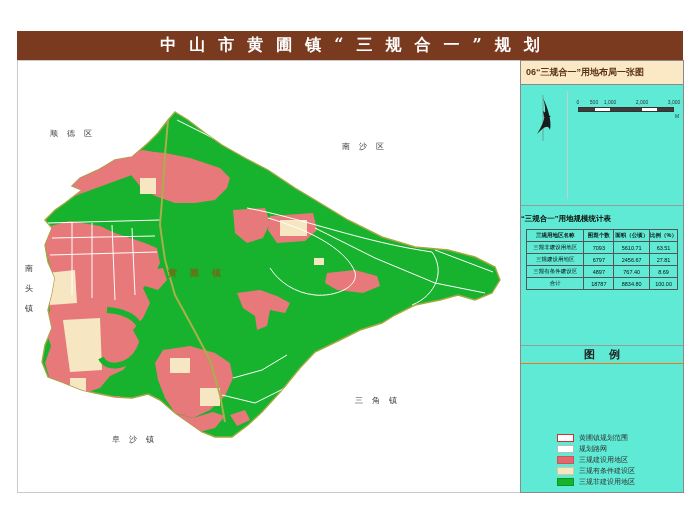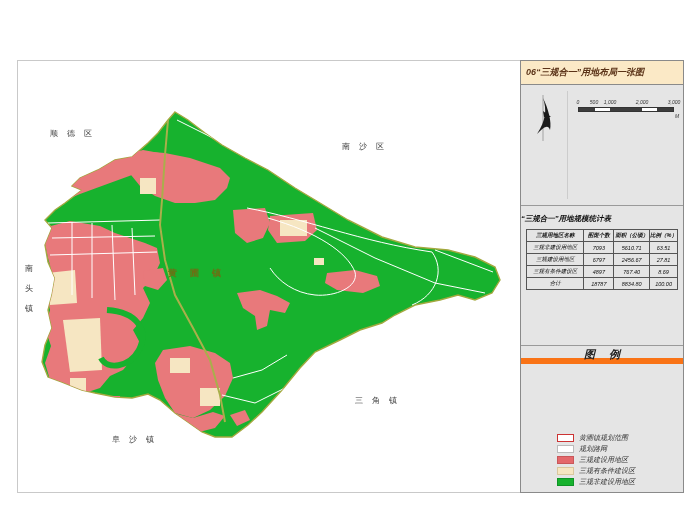--- a/index.html
+++ b/index.html
@@ -12,55 +12,58 @@
   .titlebar .t{color:#ffffff;font-family:"DejaVu Serif","Liberation Serif",serif;
                font-size:16px;font-weight:bold;letter-spacing:13px;padding-left:13px;white-space:nowrap;}
   
   .frame{position:absolute;left:17px;top:60px;width:666px;height:433px;border:1px solid #c9c9c9;background:#fff;}
   
   .mapwrap{position:absolute;left:17px;top:60px;width:503px;height:502px;}
   .map-label{font-size:8px;fill:#3c3c3c;letter-spacing:9px;}
   .map-label-v{font-size:8px;fill:#3c3c3c;}
   .map-label-town{font-size:9px;fill:#6e6e14;font-weight:bold;letter-spacing:13px;}
   
-  .panel{position:absolute;left:520px;top:60px;width:164px;height:433px;border:1px solid #8a8a8a;background:#e5e5e5;font-style:italic;}
+  .panel{position:absolute;left:520px;top:60px;width:164px;height:433px;border:1px solid #8a8a8a;background:#5eead4;}
   .p-header{height:24px;background:#fbe9c6;border-bottom:1px solid #8a8a8a;color:#5b3318;
             font-weight:bold;font-size:9px;line-height:23px;padding-left:5px;white-space:nowrap;}
   .p-scalebox{position:relative;height:121px;border-bottom:1px solid #9a9a9a;}
   .p-divider{position:absolute;left:46px;top:6px;height:108px;border-left:1px solid #cccccc;}
   .tick{position:absolute;top:14px;font-size:5px;color:#333;transform:translateX(-50%);white-space:nowrap;}
   .sbar{position:absolute;left:57px;top:22px;width:96px;height:5px;border:1px solid #333;display:flex;}
   .sbar div{height:100%;}
   .sg1{width:16px;background:#3d3d3d;} .sg2{width:16px;background:#ffffff;}
   .sg3{width:32px;background:#3d3d3d;} .sg4{width:16px;background:#ffffff;} .sg5{width:16px;background:#3d3d3d;}
   .sunit{position:absolute;left:154px;top:28px;font-size:5px;color:#333;}
   .p-tablebox{height:140px;border-bottom:1px solid #9a9a9a;padding-top:8px;}
   .tbl-title{font-size:7.5px;font-weight:bold;color:#111;margin-bottom:5px;}
   table.stats{border-collapse:collapse;margin:0 auto;width:152px;}
   table.stats th,table.stats td{border:1px solid #555;font-size:5.5px;text-align:center;
                                 padding:2px 0;font-weight:normal;color:#111;}
   table.stats th{font-weight:bold;}
-  .p-legendtitle{height:18px;border-bottom:6px solid #f97316;text-align:center;font-size:11px;
+  .p-legendtitle{height:18px;border-bottom:1px solid #f97316;text-align:center;font-size:11px;
                  font-weight:bold;letter-spacing:14px;padding-left:14px;line-height:17px;color:#222;}
   .p-legendbox{position:relative;height:128px;}
   .legend-items{position:absolute;left:36px;bottom:5px;}
   .legend-item{display:flex;align-items:center;height:11px;}
   .sw{width:17px;height:8px;margin-right:5px;flex:0 0 auto;}
   .sw-range{background:#fff;border:1.5px solid #cc3333;}
   .sw-road{background:#fff;border:1px solid #bbbbbb;}
   .sw-pink{background:#e4686b;border:1px solid #c9575a;}
   .sw-cream{background:#f6e6c2;border:1px solid #d9c79d;}
   .sw-green{background:#17b22e;border:1px solid #0f9426;}
   .legend-item span{font-size:7px;color:#333;white-space:nowrap;}
 </style>
 </head>
 <body>
 
 <div class="page">
 
+  <div class="titlebar">
+    <div class="t">中山市黄圃镇“三规合一”规划</div>
+  </div>
 
   <div class="frame"></div>
 
   <div class="mapwrap">
     <svg width="503" height="433" viewBox="0 0 503 433">
       <defs>
         <clipPath id="landclip">
           <path d="M158,52 L171,60 L188,73 L205,85 L228,98 L251,110 L278,128 L298,140 L331,160 L365,177 L398,187 L431,190 L458,197 L478,207 L483,220 L475,233 L458,240 L441,235 L423,240 L398,245 L378,255 L365,263 L343,270 L323,280 L298,292 L283,308 L265,330 L245,352 L231,365 L215,377 L198,377 L185,372 L168,360 L158,353 L143,340 L131,334 L115,338 L98,337 L78,333 L65,330 L45,322 L31,317 L25,302 L28,285 L35,268 L31,250 L35,235 L38,218 L31,202 L28,185 L35,168 L28,160 L38,150 L48,143 L65,130 L55,126 L63,118 L81,110 L98,100 L115,97 L131,83 L141,73 L151,60 Z"></path>
         </clipPath>
       </defs>

